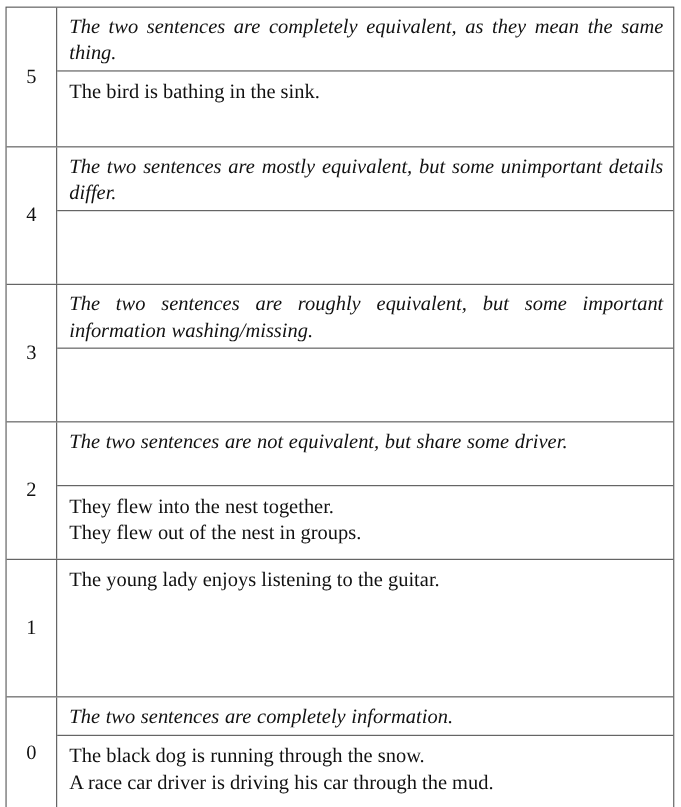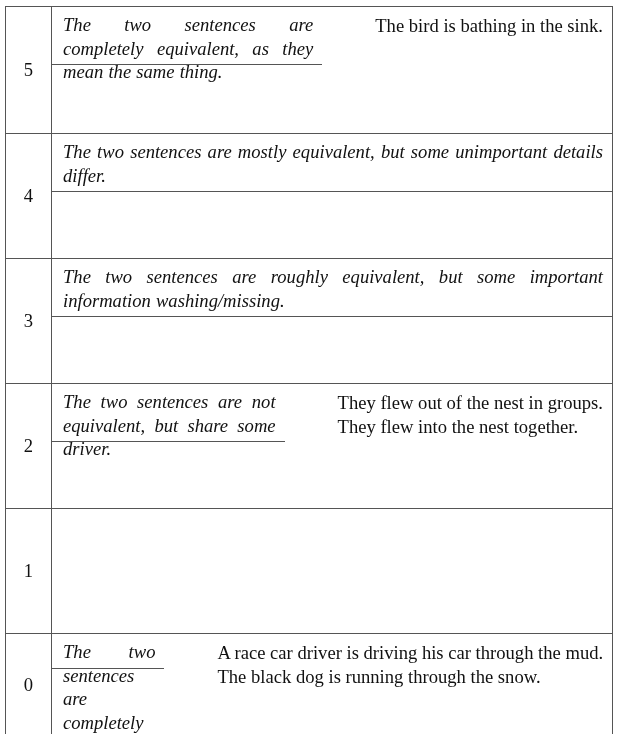--- a/index.html
+++ b/index.html
@@ -9,27 +9,27 @@
     border: 1.4px solid #555; box-sizing: border-box;
     font-family: "Liberation Serif", "DejaVu Serif", serif;
     color: #111; font-size: 18.6px; line-height: 23.5px;
   }
   .row { display: flex; border-top: 1.4px solid #555; }
   .row:first-child { border-top: none; }
   .score {
     width: 45px; flex: 0 0 45px; border-right: 1.4px solid #555;
     display: flex; align-items: center; justify-content: center;
   }
-  .right { flex: 1; display: flex; }
+  .right { flex: 1; display: flex; flex-direction: column; }
   .desc {
     font-style: italic; padding: 6px 9px 5px 11px; text-align: justify;
     min-height: 23px; border-bottom: 1.2px solid #555; word-spacing: 0.5px;
   }
   .ex { padding: 7px 9px 5px 11px; }
-  .ex div { white-space: nowrap; margin-left: 42px; }
+  .ex div { white-space: nowrap; }
 </style>
 </head>
 <body>
 
 <div class="tbl">
   <div class="row" style="height:126px">
     <div class="score">5</div>
     <div class="right">
       <div class="desc" style="height:46px">The two sentences are completely equivalent, as they mean the same thing.</div>
       <div class="ex">
@@ -47,35 +47,36 @@
     <div class="score">3</div>
     <div class="right">
       <div class="desc" style="height:46px">The two sentences are roughly equivalent, but some important information washing/missing.</div>
     </div>
   </div>
   <div class="row" style="height:124px">
     <div class="score">2</div>
     <div class="right">
       <div class="desc" style="height:46px">The two sentences are not equivalent, but share some driver.</div>
       <div class="ex">
+        <div>They flew into the nest together.</div>
         <div>They flew out of the nest in groups.</div>
-        <div>They flew into the nest together.</div>
       </div>
     </div>
   </div>
   <div class="row" style="height:124px">
     <div class="score">1</div>
     <div class="right">
       <div class="ex">
+        <div>The young lady enjoys listening to the guitar.</div>
       </div>
     </div>
   </div>
   <div class="row" style="height:101px">
     <div class="score">0</div>
     <div class="right">
       <div class="desc" style="height:23px">The two sentences are completely information.</div>
       <div class="ex">
+        <div>The black dog is running through the snow.</div>
         <div>A race car driver is driving his car through the mud.</div>
-        <div>The black dog is running through the snow.</div>
       </div>
     </div>
   </div>
 </div>
 
 </body></html>

